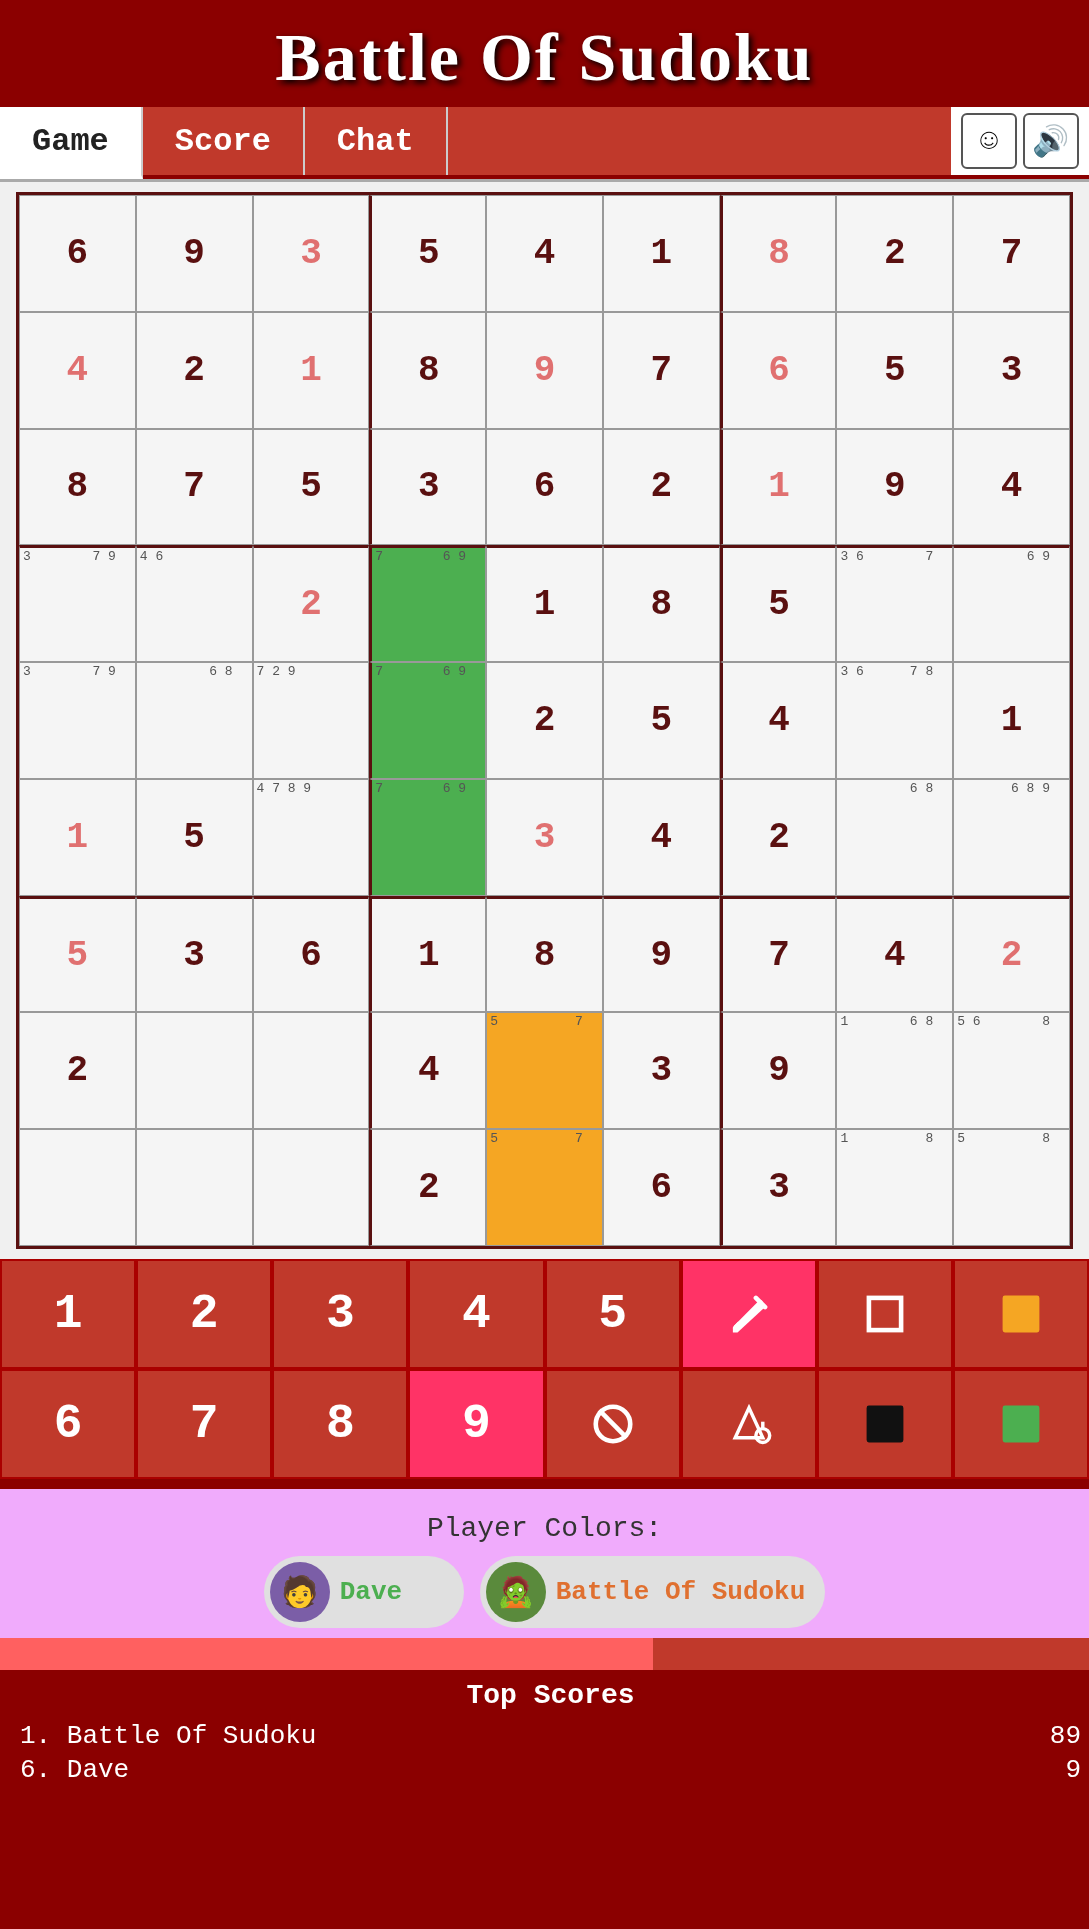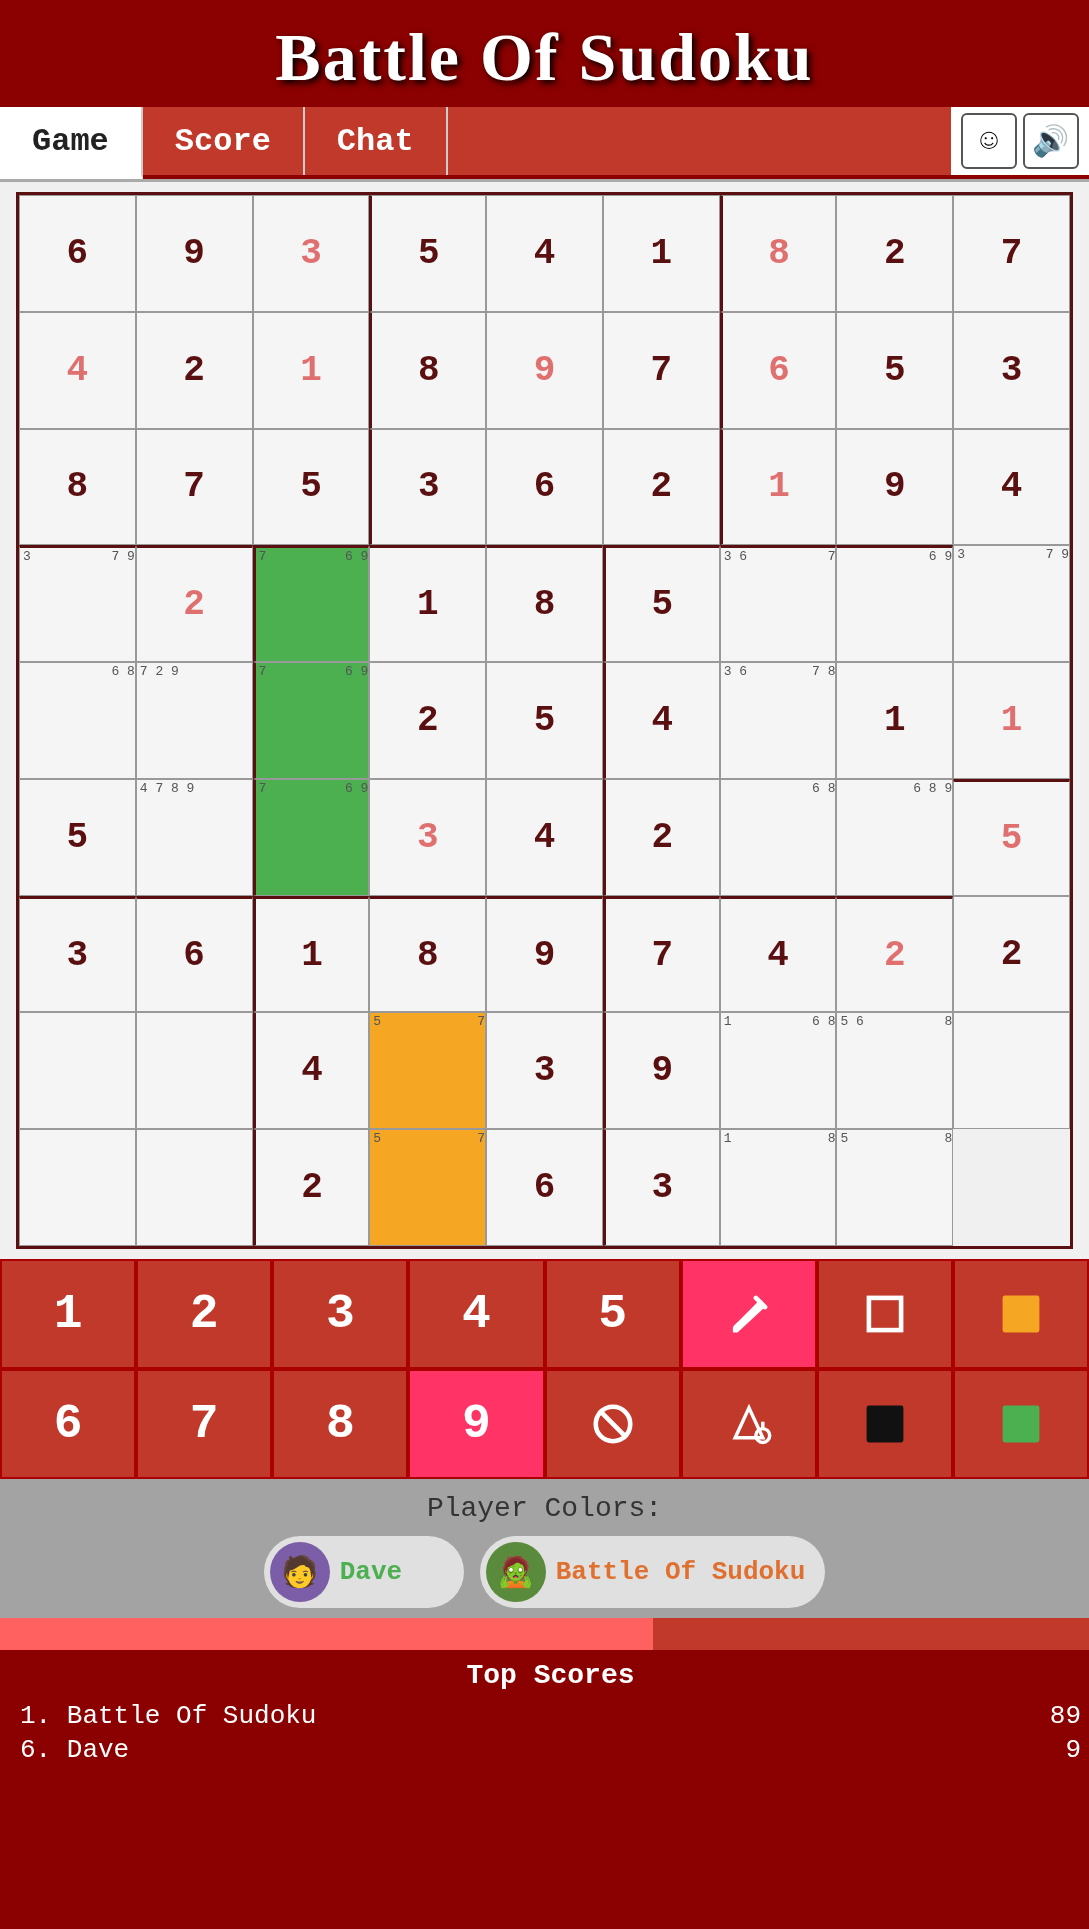--- a/index.html
+++ b/index.html
@@ -103,21 +103,21 @@
       min-height: 90px;
     }
     .cell.light-number { color: #e07070; }
     .cell.green-bg { background: #4caf50; }
     .cell.orange-bg { background: #f5a623; }
     .cell-note {
       font-size: 13px;
       color: #555;
       position: absolute;
       top: 2px;
-      right: 0;
+      right: 19px;
       font-weight: normal;
       line-height: 1.1;
       text-align: right;
     }
     .cell-note-topleft {
       font-size: 13px;
       color: #555;
       position: absolute;
       top: 2px;
       left: 3px;
@@ -151,22 +151,23 @@
       height: 110px;
       cursor: pointer;
     }
     .numpad-btn.active-btn {
       background: #ff3366;
     }
     .numpad-btn svg { width: 46px; height: 46px; }
 
     
     .player-colors-section {
-      background: #a3a3a3;
-      padding: 14px 20px 10px 20px;
+      background: #f0abfc;
+      padding: 24px 20px 10px 20px;
+      margin-top: 10px;
     }
     .player-colors-label {
       text-align: center;
       font-size: 28px;
       color: #333;
       margin-bottom: 12px;
       font-family: 'Courier New', monospace;
     }
     .player-list {
       display: flex;
@@ -281,20 +282,23 @@
       <div class="cell" data-row="2" data-col="3">3</div>
       <div class="cell" data-row="2" data-col="4">6</div>
       <div class="cell" data-row="2" data-col="5">2</div>
       <div class="cell light-number" data-row="2" data-col="6" style="color: rgb(224, 112, 112);">1</div>
       <div class="cell" data-row="2" data-col="7">9</div>
       <div class="cell" data-row="2" data-col="8">4</div>
       <div class="cell" data-row="3" data-col="0">
         <span class="cell-note-topleft">3</span>
         <span class="cell-note">7  9</span>
       </div>
+      <div class="cell" data-row="3" data-col="1">
+        <span class="cell-note-topleft">4  6</span>
+      </div>
       <div class="cell light-number" data-row="3" data-col="2" style="color: rgb(224, 112, 112);">2</div>
       <div class="cell green-bg" data-row="3" data-col="3">
         <span class="cell-note-topleft">7</span>
         <span class="cell-note">6 9</span>
       </div>
       <div class="cell" data-row="3" data-col="4">1</div>
       <div class="cell" data-row="3" data-col="5">8</div>
       <div class="cell" data-row="3" data-col="6">5</div>
       <div class="cell" data-row="3" data-col="7">
         <span class="cell-note-topleft">3  6</span>

